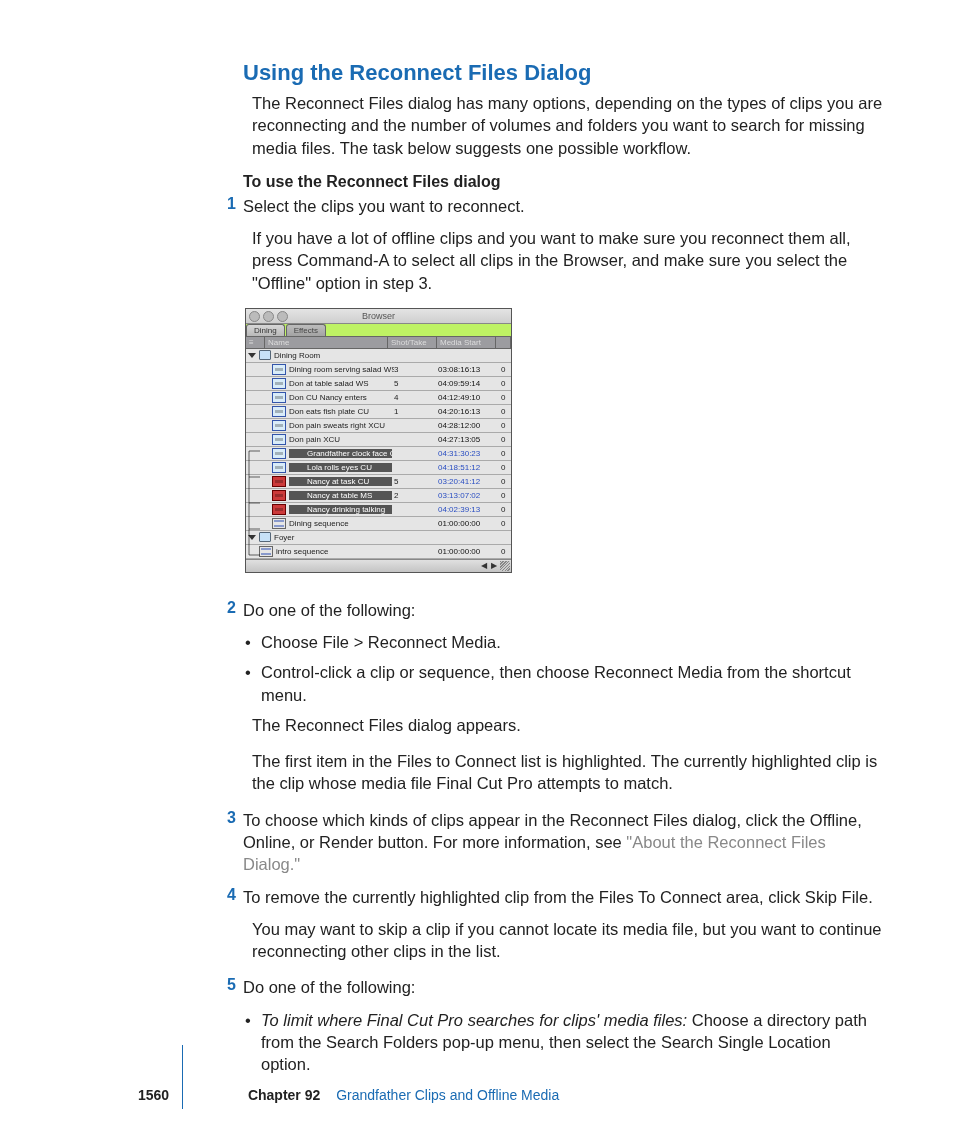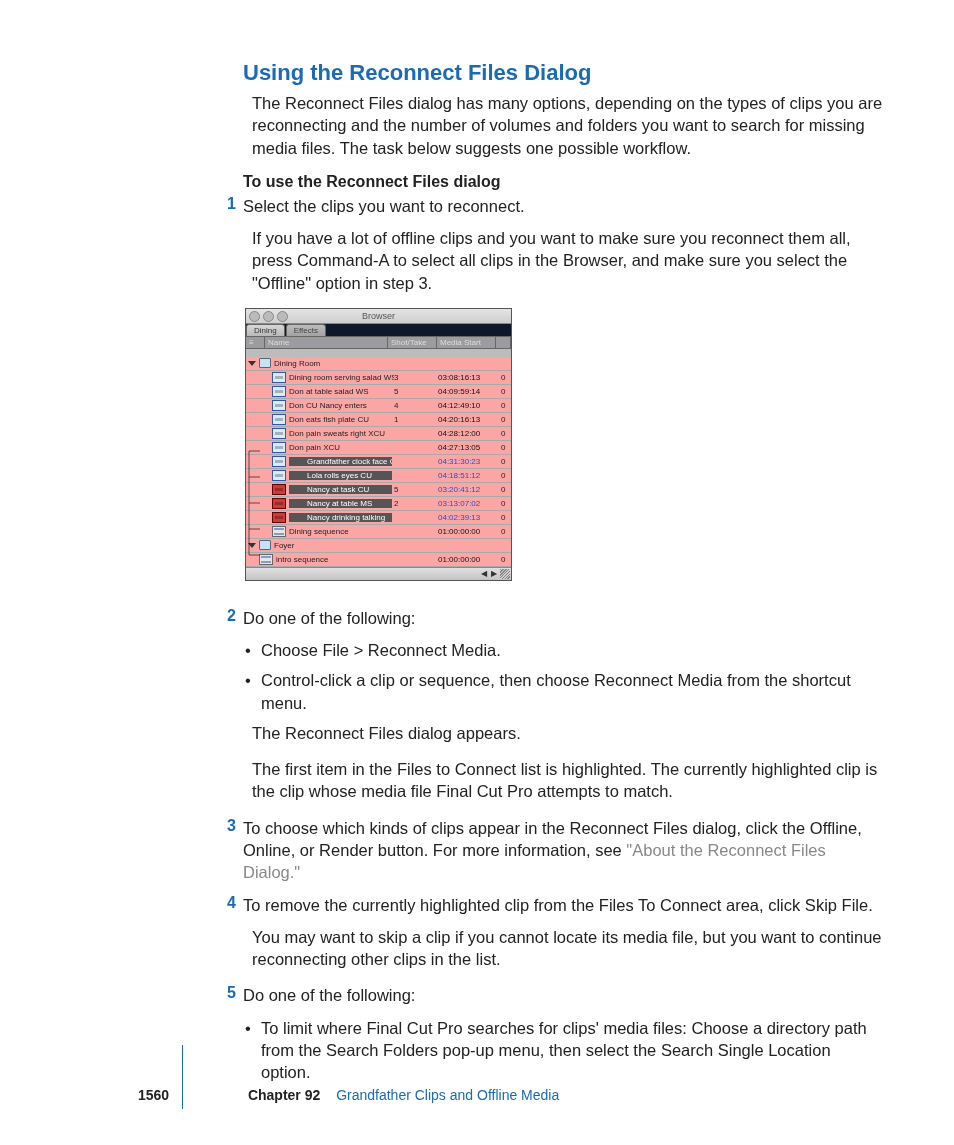--- a/index.html
+++ b/index.html
@@ -47,21 +47,21 @@
     font-size: 16.5px;
     line-height: 1.35;
     margin-bottom: 8px;
   }
   .bullet::before {
     content: "•";
     position: absolute;
     left: 2px;
     top: 0;
   }
-  .italic { }
+  .italic { font-style: italic; }
   
   .footer {
     position: absolute;
     bottom: 42px;
     left: 138px;
     width: 760px;
     font-size: 14px;
   }
   .footer .pagenum { font-weight: 700; font-size: 14px; display:inline-block; width:54px;}
   .footer .chapter { font-weight: 700; color:#222; }
@@ -95,42 +95,42 @@
     position:relative;
     color:#555;
     font-size:9px;
   }
   .titlebar .tl-btns{
     position:absolute; left:3px; top:2px; display:flex; gap:3px;
   }
   .tl-btns span{
     width:9px;height:9px;border-radius:50%;background:#bbb;border:0.5px solid #888;display:inline-block;
   }
-  .tabs { display:flex; background:#0f172a; }
+  .tabs { display:flex; background:#bef264; }
   .tab {
     background:linear-gradient(#d7d7d7,#b9b9b9);
     border:1px solid #666;
     border-bottom:none;
     padding:1px 7px;
     margin-right:1px;
     font-size:8px;
     border-radius:3px 3px 0 0;
     color:#333;
   }
   .tab.inactive{ background:linear-gradient(#bcbcbc,#a3a3a3); color:#444; }
   .colhead {
     display:flex; background:#9c9ca0; color:#ddd;border-top:1px solid #666;border-bottom:1px solid #666;
   }
   .colhead > div{ padding:1px 3px; border-right:1px solid #666; }
   .ch-icon{width:12px;}
   .ch-name{flex:1;}
   .ch-shot{width:42px;}
   .ch-media{width:52px;}
   .ch-last{width:8px;}
-  .rows{ background:#fca5a5;margin-top:8px; }
+  .rows{ background:#e5e5e5; }
   .row{
     display:flex;align-items:center;height:13px;border-bottom:1px solid #aaa;
   }
   .row .indent{width:13px;display:inline-block;}
   .row .twisty{
     width:0;height:0;border-left:4px solid transparent;border-right:4px solid transparent;border-top:5px solid #333;margin:0 3px 0 2px;
   }
   .row .folder{
     width:10px;height:8px;background:#c7e1f7;border:0.5px solid #4a6;margin-right:3px;border-radius:1px;
     border-color:#567;

